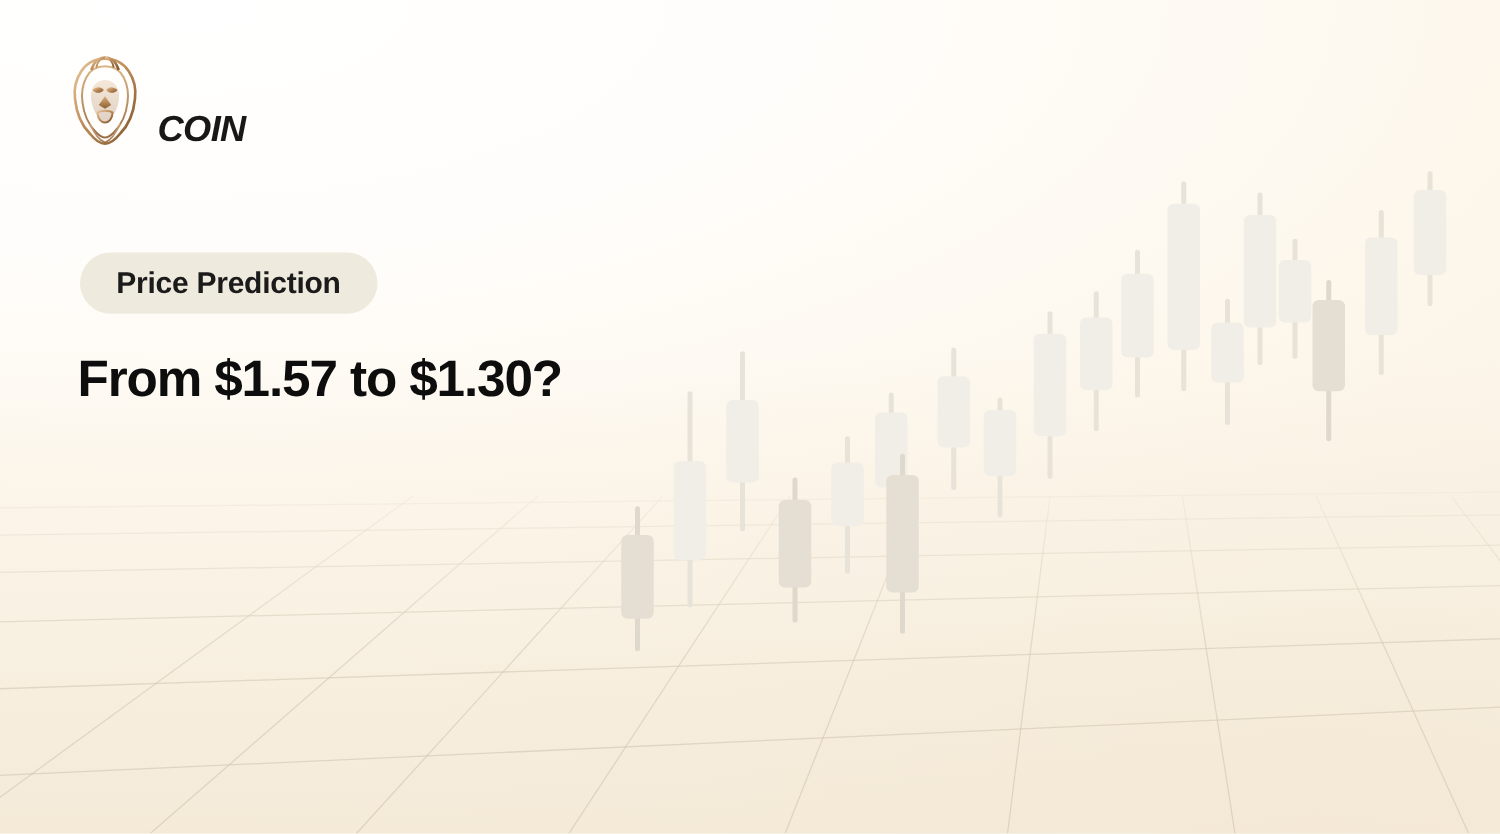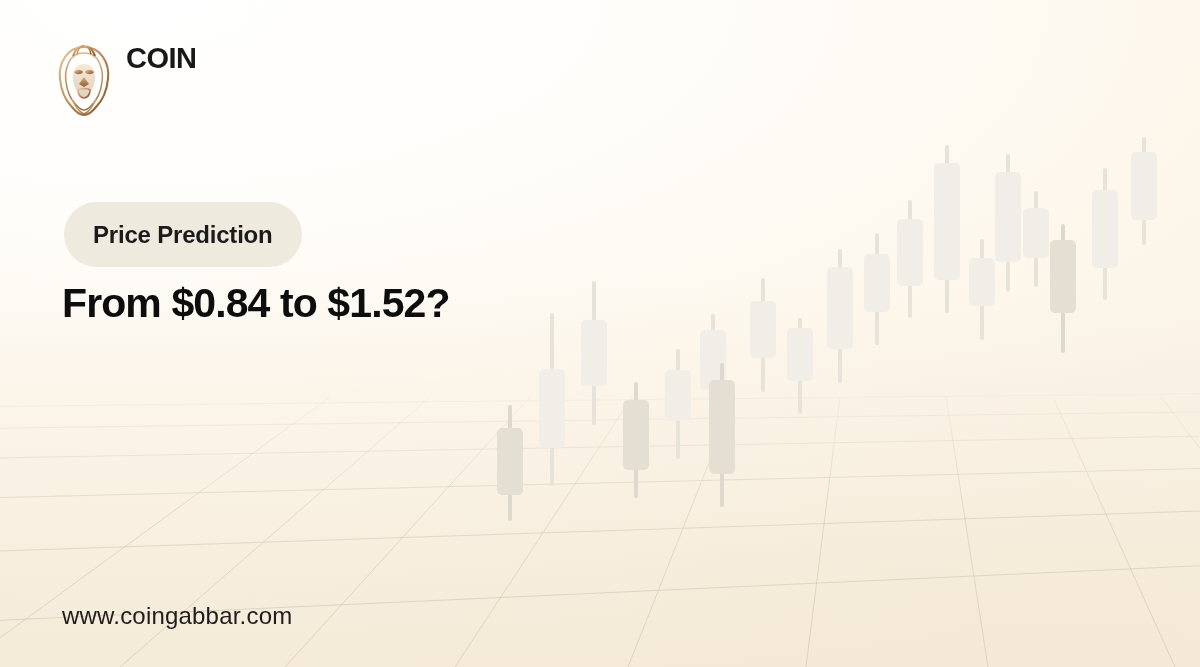--- a/index.html
+++ b/index.html
@@ -71,43 +71,44 @@
   .candle.up .wick   { background: #e7e3d9; }
   .candle.down .body { background: #e4dfd2; }
   .candle.down .wick { background: #ded9cc; }
 
   
   .logo {
     position: absolute;
     left: 56px;
     top: 44px;
     display: flex;
-    align-items: flex-start;
+    align-items: flex-end;
     gap: 14px;
+    font-style: italic;
   }
   .logo-mark { width: 56px; height: 74px; display: block; flex: 0 0 auto; }
   .logo-words {
     display: flex;
     flex-direction: column;
     line-height: 0.98;
     letter-spacing: -0.5px;
   }
   .logo-words span {
     font-size: 29px;
     font-weight: 800;
     color: #181818;
     font-family: "Liberation Sans", sans-serif;
   }
 
   
   .badge {
     position: absolute;
     left: 64px;
     top: 202px;
-    height: 65px;
+    height: 49px;
     display: inline-flex;
     align-items: center;
     padding: 0 29px;
     border-radius: 999px;
     background: #efeade;
     color: #1b1b1b;
     font-size: 24px;
     font-weight: 700;
     letter-spacing: -0.2px;
   }
@@ -287,18 +288,17 @@
       </svg>
     </span>
     <span class="logo-words">
       <span>COIN</span>
     </span>
   </div>
 
   <div class="badge">Price Prediction</div>
 
   <h1 class="headline">
-    <span class="line">From $0.84 to $1.52?</span>
+    <span class="line">From $1.57 to $1.30?</span>
   </h1>
 
-  <div class="site-url">www.coingabbar.com</div>
 
 </div>
 
 </body></html>

